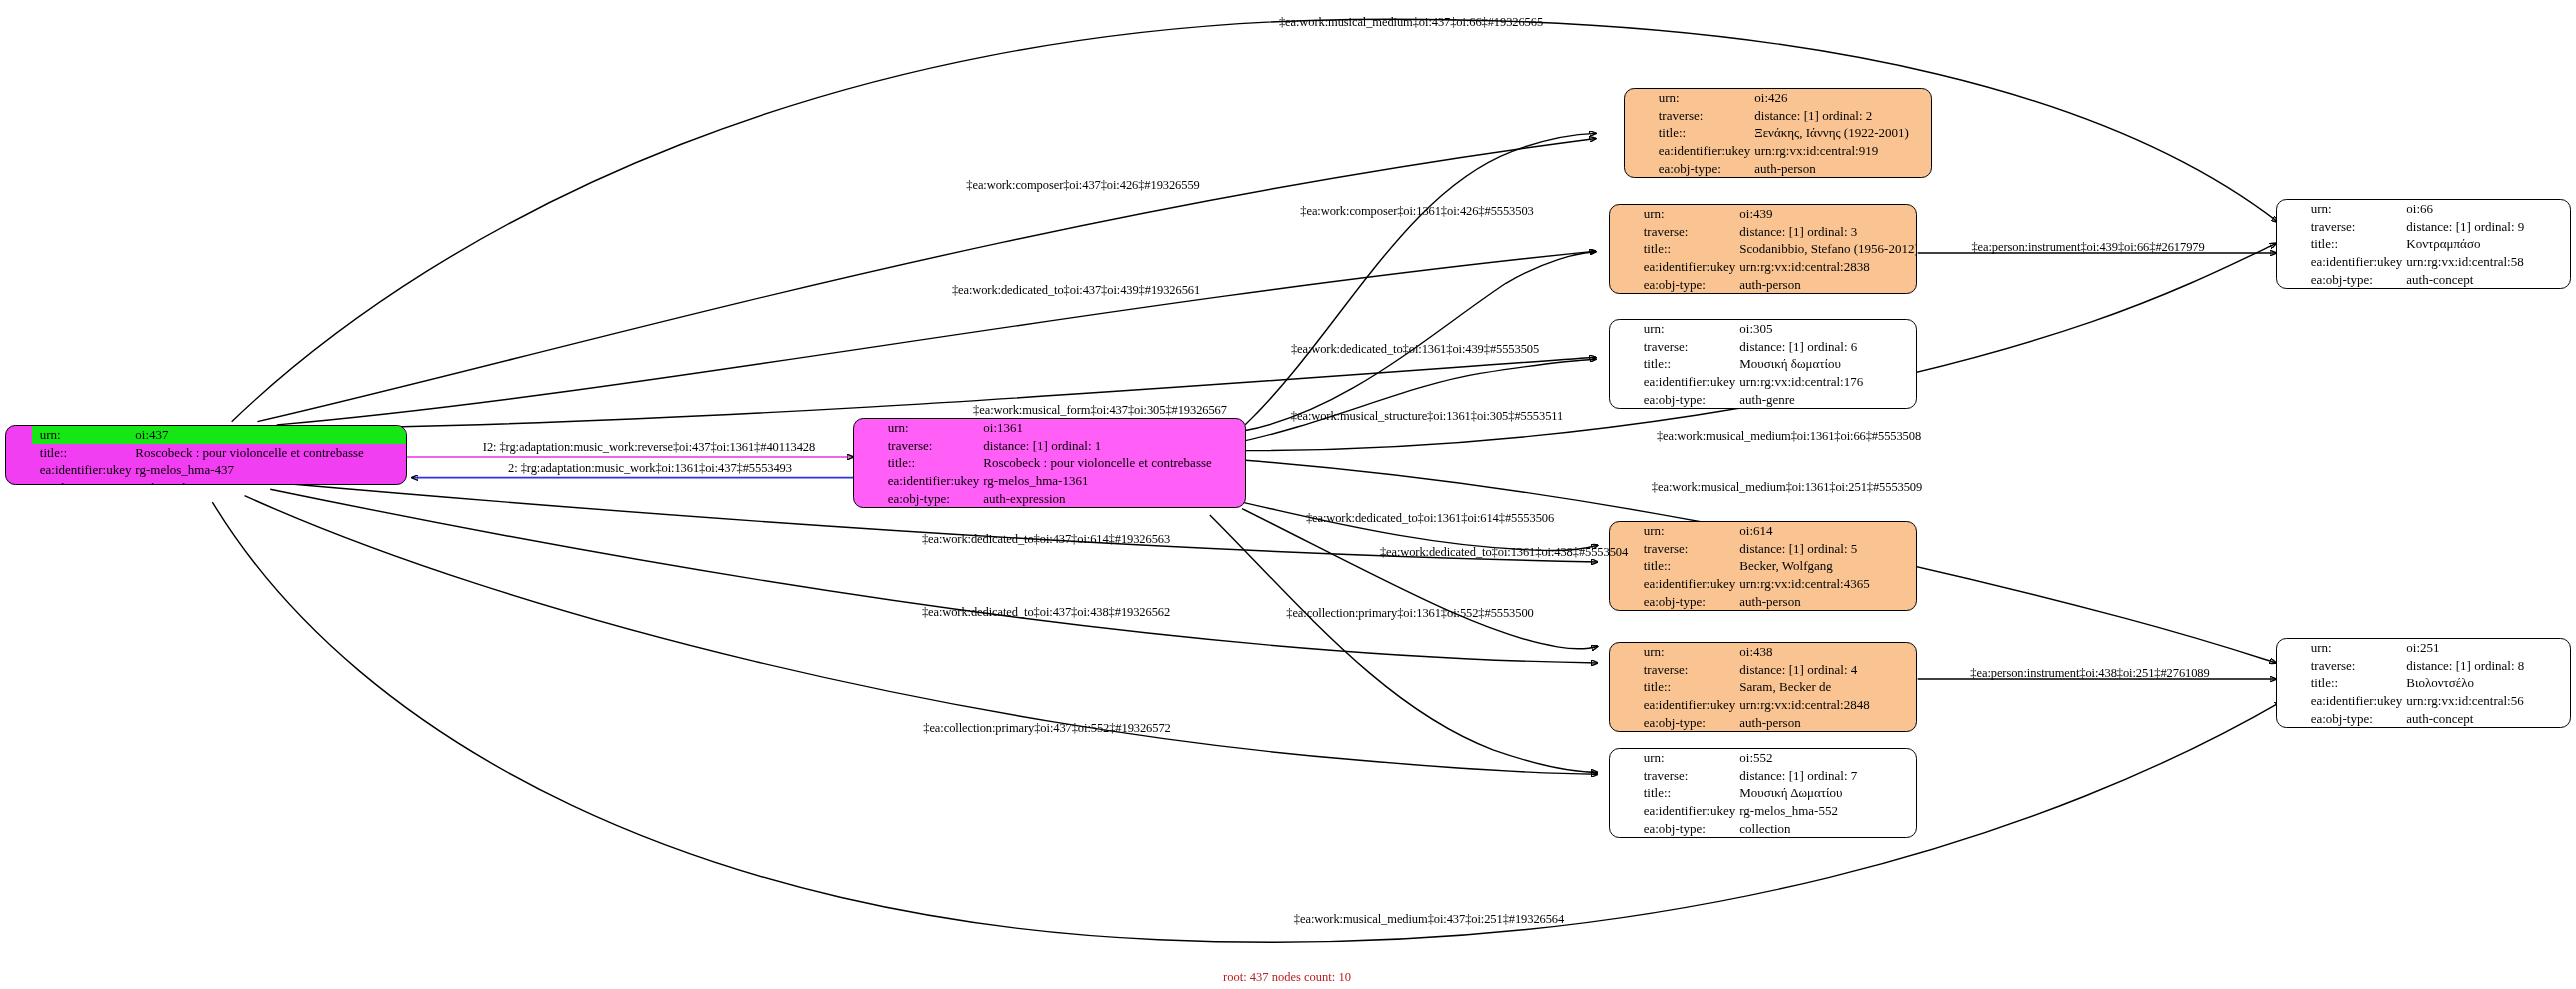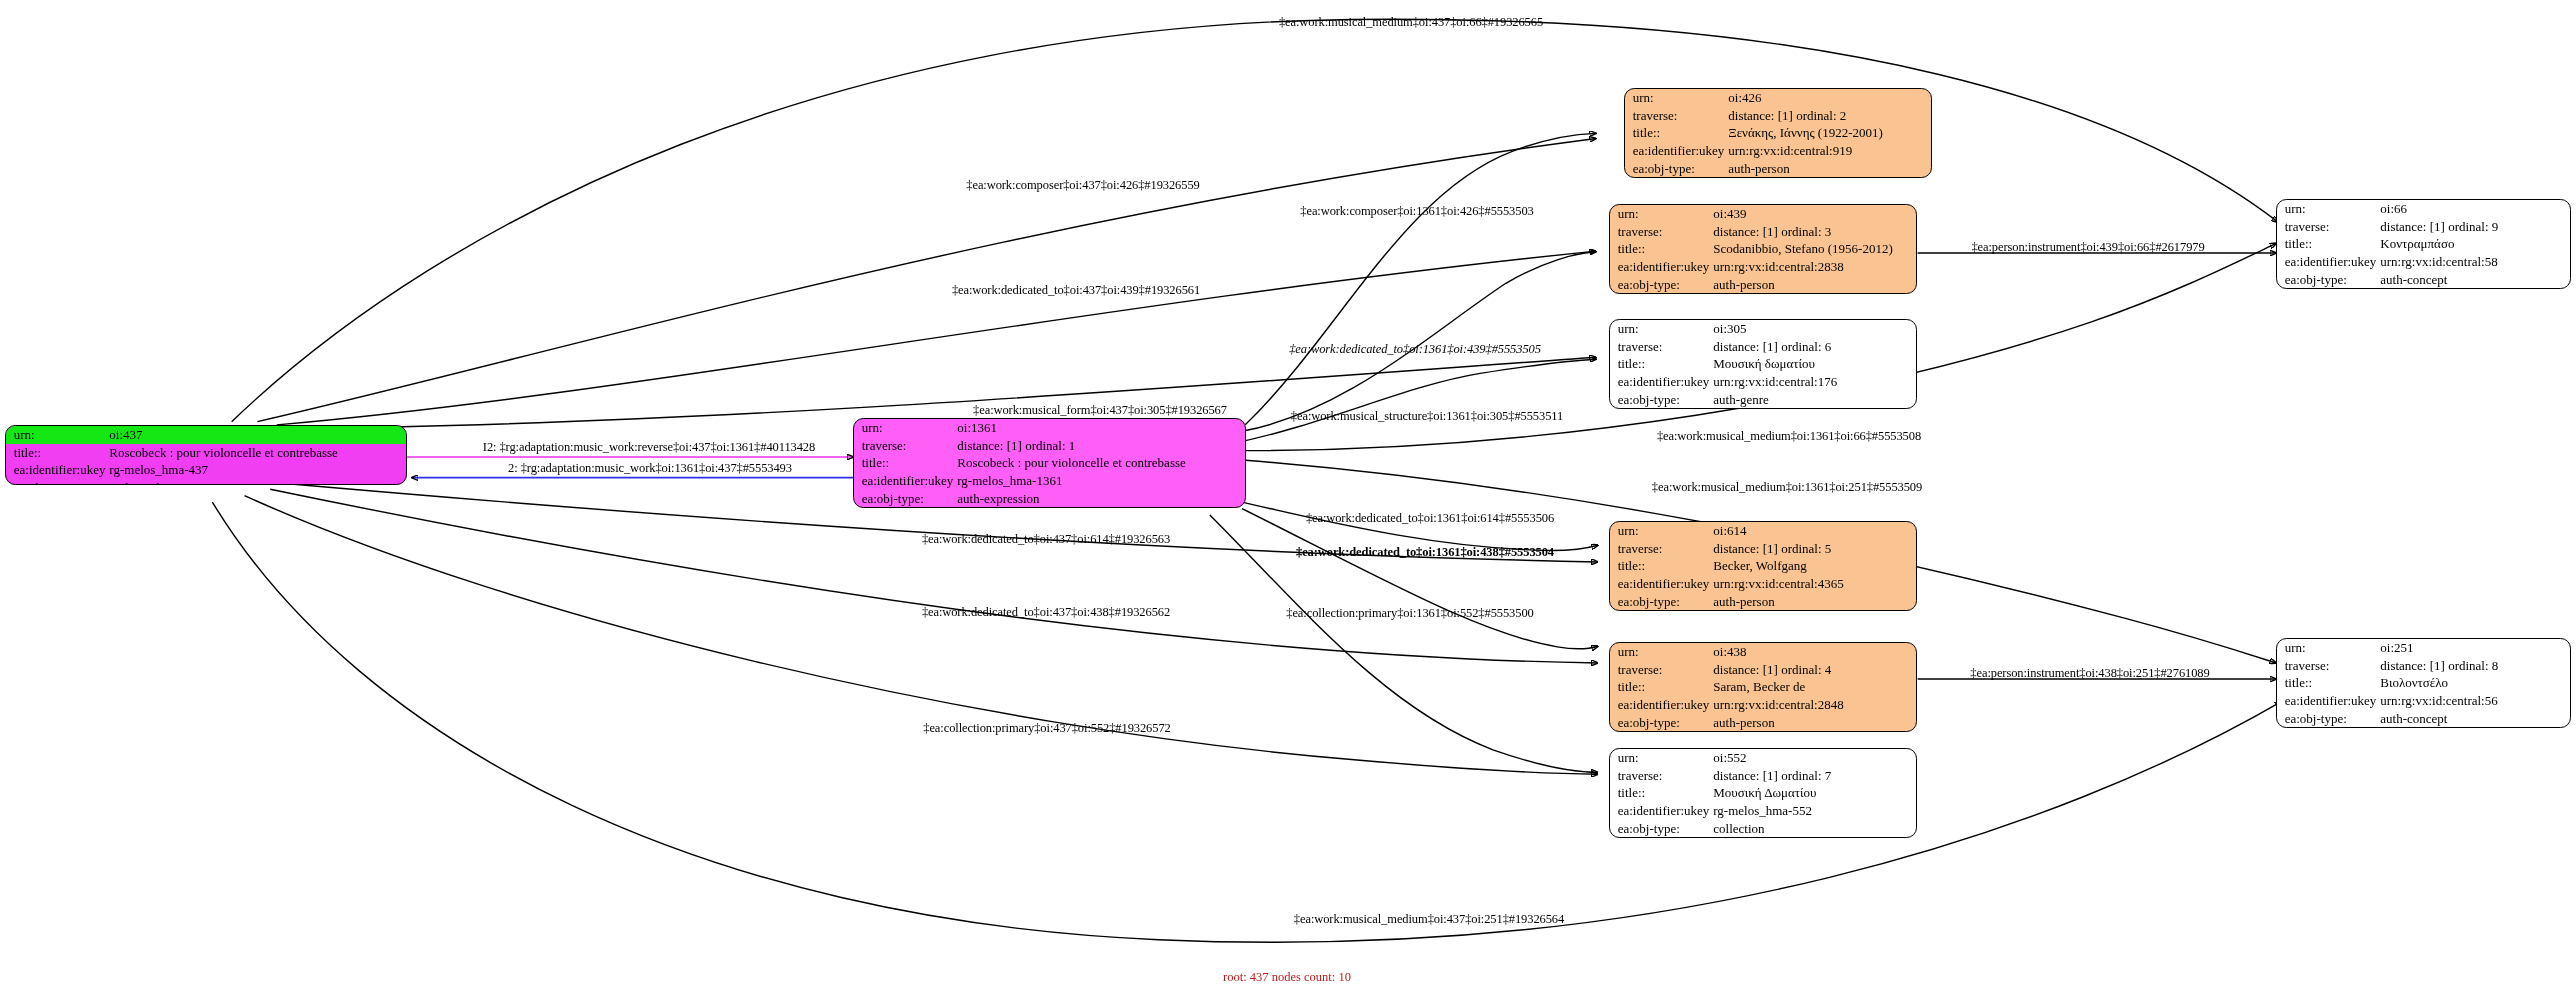--- a/index.html
+++ b/index.html
@@ -5,21 +5,21 @@
   html,body{margin:0;padding:0;background:#ffffff;}
   body{width:2576px;height:990px;position:relative;overflow:hidden;
        font-family:"Liberation Serif","DejaVu Serif",serif;}
   #canvas{position:absolute;left:0;top:0;width:2576px;height:990px;}
   svg#edges{position:absolute;left:0;top:0;width:2576px;height:990px;pointer-events:none;}
   svg#edges path{fill:none;stroke:#000000;stroke-width:2.2px;}
   svg#edges path.magenta{stroke:#e830e8;stroke-width:2.6px;}
   svg#edges path.blue{stroke:#3030e8;stroke-width:2.6px;}
 
   .node{position:absolute;border:1.3px solid #000;border-radius:10.3px;
-        box-sizing:border-box;overflow:hidden;}
+        box-sizing:border-box;overflow:hidden;padding-left:26px;}
   .node.white{background:#ffffff;}
   .node.orange{background:#f9c491;}
   .node.magenta{background:#ff5ef7;border-color:#000;}
   .node.magenta-root{background:#f23ef2;border:1.3px solid #000;}
   .node table{border-collapse:collapse;width:100%;height:100%;}
   .node td{font-size:13px;line-height:1.0;padding:2.3px 1.3px 2.3px 1.3px;
            color:#000;white-space:nowrap;vertical-align:middle;}
   .node td.k{width:85px;padding-left:7.7px;}
   .node td.v{padding-left:2.6px;}
   .hl td{background:#15e715;}
@@ -351,28 +351,28 @@
         <td class="v">auth-concept</td>
       </tr>
     </tbody>
       </table>
   </div>
 
   <div class="elabel c" style="left:1411px;top:3.9px;margin-top:12px;">‡ea:work:musical_medium‡oi:437‡oi:66‡#19326565</div>
   <div class="elabel c" style="left:1083px;top:179px;">‡ea:work:composer‡oi:437‡oi:426‡#19326559</div>
   <div class="elabel c" style="left:1417px;top:205px;">‡ea:work:composer‡oi:1361‡oi:426‡#5553503</div>
   <div class="elabel c" style="left:1076px;top:284px;">‡ea:work:dedicated_to‡oi:437‡oi:439‡#19326561</div>
-  <div class="elabel c" style="left:1415px;top:343px;font-style:italic;">‡ea:work:dedicated_to‡oi:1361‡oi:439‡#5553505</div>
+  <div class="elabel c" style="left:1415px;top:343px;">‡ea:work:dedicated_to‡oi:1361‡oi:439‡#5553505</div>
   <div class="elabel c" style="left:1100px;top:364px;margin-top:40px;">‡ea:work:musical_form‡oi:437‡oi:305‡#19326567</div>
   <div class="elabel c" style="left:1427px;top:410px;">‡ea:work:musical_structure‡oi:1361‡oi:305‡#5553511</div>
   <div class="elabel c" style="left:2088px;top:241px;font-family:Liberation Serif, serif;">‡ea:person:instrument‡oi:439‡oi:66‡#2617979</div>
   <div class="elabel c" style="left:1789px;top:430px;">‡ea:work:musical_medium‡oi:1361‡oi:66‡#5553508</div>
   <div class="elabel c" style="left:1787px;top:481px;">‡ea:work:musical_medium‡oi:1361‡oi:251‡#5553509</div>
   <div class="elabel c" style="left:1430px;top:512px;">‡ea:work:dedicated_to‡oi:1361‡oi:614‡#5553506</div>
-  <div class="elabel c" style="left:1425px;top:546px;font-weight:bold;">‡ea:work:dedicated_to‡oi:1361‡oi:438‡#5553504</div>
+  <div class="elabel c" style="left:1504px;top:546px;">‡ea:work:dedicated_to‡oi:1361‡oi:438‡#5553504</div>
   <div class="elabel c" style="left:1046px;top:533px;">‡ea:work:dedicated_to‡oi:437‡oi:614‡#19326563</div>
   <div class="elabel c" style="left:1410px;top:607px;text-align:center;">‡ea:collection:primary‡oi:1361‡oi:552‡#5553500</div>
   <div class="elabel c" style="left:1046px;top:606px;">‡ea:work:dedicated_to‡oi:437‡oi:438‡#19326562</div>
   <div class="elabel c" style="left:2090px;top:667px;">‡ea:person:instrument‡oi:438‡oi:251‡#2761089</div>
   <div class="elabel c" style="left:1047px;top:722px;">‡ea:collection:primary‡oi:437‡oi:552‡#19326572</div>
   <div class="elabel c" style="left:1429px;top:913px;">‡ea:work:musical_medium‡oi:437‡oi:251‡#19326564</div>
 
   <div class="elabel c" style="left:633px;top:441px;margin-left:16px;">I2: ‡rg:adaptation:music_work:reverse‡oi:437‡oi:1361‡#40113428</div>
   <div class="elabel c" style="left:650px;top:462px;">2: ‡rg:adaptation:music_work‡oi:1361‡oi:437‡#5553493</div>
 

